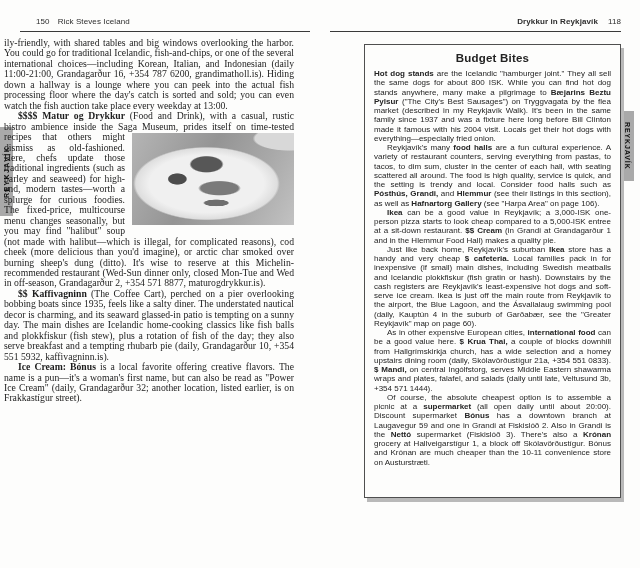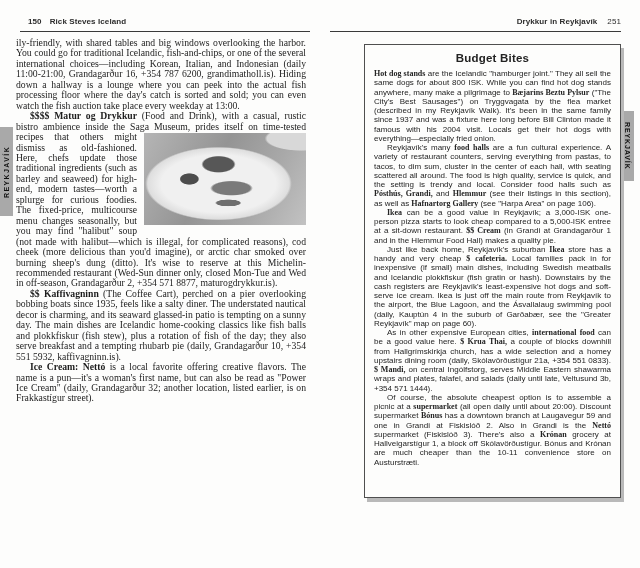--- a/index.html
+++ b/index.html
@@ -10,47 +10,47 @@
     color:#1e1e1e;
     -webkit-font-smoothing:antialiased;
   }
   .page{position:absolute;top:0;height:568px;width:320px;}
   .page.left{left:0;}
   .page.right{left:320px;}
 
   
   .pg-header{position:absolute;top:17px;font-size:8px;letter-spacing:.1px;color:#2d2d2d;white-space:nowrap;}
   .pg-header .pnum{font-size:8px;}
-  .left .pg-header{left:28px;font-weight:bold;}
+  .left .pg-header{left:36px;}
   .left .pg-header .pnum{margin-right:8px;}
   .right .pg-header{right:19px;text-align:right;}
   .right .pg-header .htitle{font-weight:bold;margin-right:10px;}
   .rule{position:absolute;top:31px;height:0;border-top:1.1px solid #3a3a3a;}
   .left .rule{left:20px;width:290px;}
   .right .rule{left:10px;width:291px;}
 
   
   .tab{
     position:absolute;background:#a9a9a9;color:#101010;
     font-weight:bold;font-size:7px;letter-spacing:1.4px;
     display:flex;align-items:center;justify-content:center;
     writing-mode:vertical-rl;
   }
   .tab-left{left:0;top:127px;width:13px;height:89px;transform:rotate(180deg);}
   .tab-right{right:6px;top:111px;width:14px;height:70px;letter-spacing:.9px;}
 
   
   .body-col{
-    position:absolute;left:16px;top:38px;width:290px;
+    position:absolute;left:4px;top:38px;width:290px;
     font-family:"Liberation Serif",serif;
     font-size:9.7px;line-height:10.45px;color:#1c1c1c;
   }
   .body-col p{margin:0;text-align:justify;text-indent:14px;}
   .body-col p.noindent{text-indent:0;}
-  .b{font-weight:bold;font-family:Liberation Serif, serif;}
+  .b{font-weight:bold;}
   .i{}
 
   
   .photo-float{
     float:right;width:162px;height:92px;margin:1px 0 3px 7px;
     background:
       radial-gradient(ellipse 26px 13px at 46% 34%, #575757 0 58%, rgba(87,87,87,0) 66%),
       radial-gradient(ellipse 34px 12px at 54% 60%, #7a7a7a 0 55%, rgba(122,122,122,0) 63%),
       radial-gradient(ellipse 15px 9px at 28% 50%, #4c4c4c 0 58%, rgba(76,76,76,0) 66%),
       radial-gradient(ellipse 22px 6px at 52% 76%, #6e6e6e 0 52%, rgba(110,110,110,0) 60%),
@@ -83,27 +83,27 @@
 <div class="page left">
   <div class="pg-header">
     <span class="pnum">150</span><span class="htitle">Rick Steves Iceland</span>
   </div>
   <div class="rule"></div>
   <div class="tab tab-left">REYKJAVÍK</div>
   <div class="body-col">
     <p class="noindent"><span>ily-friendly, with shared tables and big windows overlooking the harbor. You could go for traditional Icelandic, fish-and-chips, or one of the several international choices—including Korean, Italian, and Indonesian (daily 11:00-21:00, Grandagarður 16, +354 787 6200, grandimatholl.is). Hiding down a hallway is a lounge where you can peek into the actual fish processing floor where the day's catch is sorted and sold; you can even watch the fish auction take place every weekday at 13:00.</span></p>
     <p><span class="b">$$$$ Matur og Drykkur</span><span> (Food and Drink), with a casual, rustic bistro ambience inside the Saga Museum, prides itself on </span><span class="photo-float"></span><span>time-tested recipes that others might dismiss as old-fashioned. Here, chefs update those traditional ingredients (such as barley and seaweed) for high-end, modern tastes—worth a splurge for curious foodies. The fixed-price, multicourse menu changes seasonally, but you may find "halibut" soup (not made with halibut—which is illegal, for complicated reasons), cod cheek (more delicious than you'd imagine), or arctic char smoked over burning sheep's dung (ditto). It's wise to reserve at this Michelin-recommended restaurant (Wed-Sun dinner only, closed Mon-Tue and Wed in off-season, Grandagarður 2, +354 571 8877, maturogdrykkur.is).</span></p>
     <p><span class="b">$$ Kaffivagninn</span><span> (The Coffee Cart), perched on a pier overlooking bobbing boats since 1935, feels like a salty diner. The understated nautical decor is charming, and its seaward glassed-in patio is tempting on a sunny day. The main dishes are Icelandic home-cooking classics like fish balls and </span><span class="i">plokkfiskur</span><span> (fish stew), plus a rotation of fish of the day; they also serve breakfast and a tempting rhubarb pie (daily, Grandagarður 10, +354 551 5932, kaffivagninn.is).</span></p>
-    <p><span class="b">Ice Cream: Nettó</span><span> is a local favorite offering creative flavors. The name is a pun—it's a woman's first name, but can also be read as "Power Ice Cream" (daily, Grandagarður 32; another location, listed earlier, is on Frakkastígur street).</span></p>
+    <p><span class="b">Ice Cream: Bónus</span><span> is a local favorite offering creative flavors. The name is a pun—it's a woman's first name, but can also be read as "Power Ice Cream" (daily, Grandagarður 32; another location, listed earlier, is on Frakkastígur street).</span></p>
   </div>
 </div>
 
 <div class="page right">
   <div class="pg-header">
-    <span class="htitle">Drykkur in Reykjavík</span><span class="pnum">251</span>
+    <span class="htitle">Drykkur in Reykjavík</span><span class="pnum">118</span>
   </div>
   <div class="rule"></div>
   <div class="tab tab-right">REYKJAVÍK</div>
   <div class="bb-box">
     <div class="bb-title">Budget Bites</div>
     <p class="noindent"><span class="b">Hot dog stands</span><span> are the Icelandic "hamburger joint." They all sell the same dogs for about 800 ISK. While you can find hot dog stands anywhere, many make a pilgrimage to </span><span class="b">Bæjarins Beztu Pylsur</span><span> ("The City's Best Sausages") on Tryggvagata by the flea market (described in my Reykjavík Walk). It's been in the same family since 1937 and was a fixture here long before Bill Clinton made it famous with his 2004 visit. Locals get their hot dogs with everything—especially fried onion.</span></p>
     <p><span>Reykjavík's many </span><span class="b">food halls</span><span> are a fun cultural experience. A variety of restaurant counters, serving everything from pastas, to tacos, to dim sum, cluster in the center of each hall, with seating scattered all around. The food is high quality, service is quick, and the setting is trendy and local. Consider food halls such as </span><span class="b">Pósthús, Grandi,</span><span> and </span><span class="b">Hlemmur</span><span> (see their listings in this section), as well as </span><span class="b">Hafnartorg Gallery</span><span> (see "Harpa Area" on page 106).</span></p>
     <p><span class="b">Ikea</span><span> can be a good value in Reykjavík; a 3,000-ISK one-person pizza starts to look cheap compared to a 5,000-ISK entree at a sit-down restaurant. </span><span class="b">$$ Cream</span><span> (in Grandi at Grandagarður 1 and in the Hlemmur Food Hall) makes a quality pie.</span></p>
     <p><span>Just like back home, Reykjavík's suburban </span><span class="b">Ikea</span><span> store has a handy and very cheap </span><span class="b">$ cafeteria.</span><span> Local families pack in for inexpensive (if small) main dishes, including Swedish meatballs and Icelandic </span><span class="i">plokkfiskur</span><span> (fish gratin or hash). Downstairs by the cash registers are Reykjavík's least-expensive hot dogs and soft-serve ice cream. Ikea is just off the main route from Reykjavík to the airport, the Blue Lagoon, and the Ásvallalaug swimming pool (daily, Kauptún 4 in the suburb of Garðabær, see the "Greater Reykjavík" map on page 60).</span></p>
     <p><span>As in other expensive European cities, </span><span class="b">international food</span><span> can be a good value here. </span><span class="b">$ Krua Thai,</span><span> a couple of blocks downhill from Hallgrímskirkja church, has a wide selection and a homey upstairs dining room (daily, Skólavörðustígur 21a, +354 551 0833). </span><span class="b">$ Mandi,</span><span> on central Ingólfstorg, serves Middle Eastern shawarma wraps and plates, falafel, and salads (daily until late, Veltusund 3b, +354 571 1444).</span></p>

